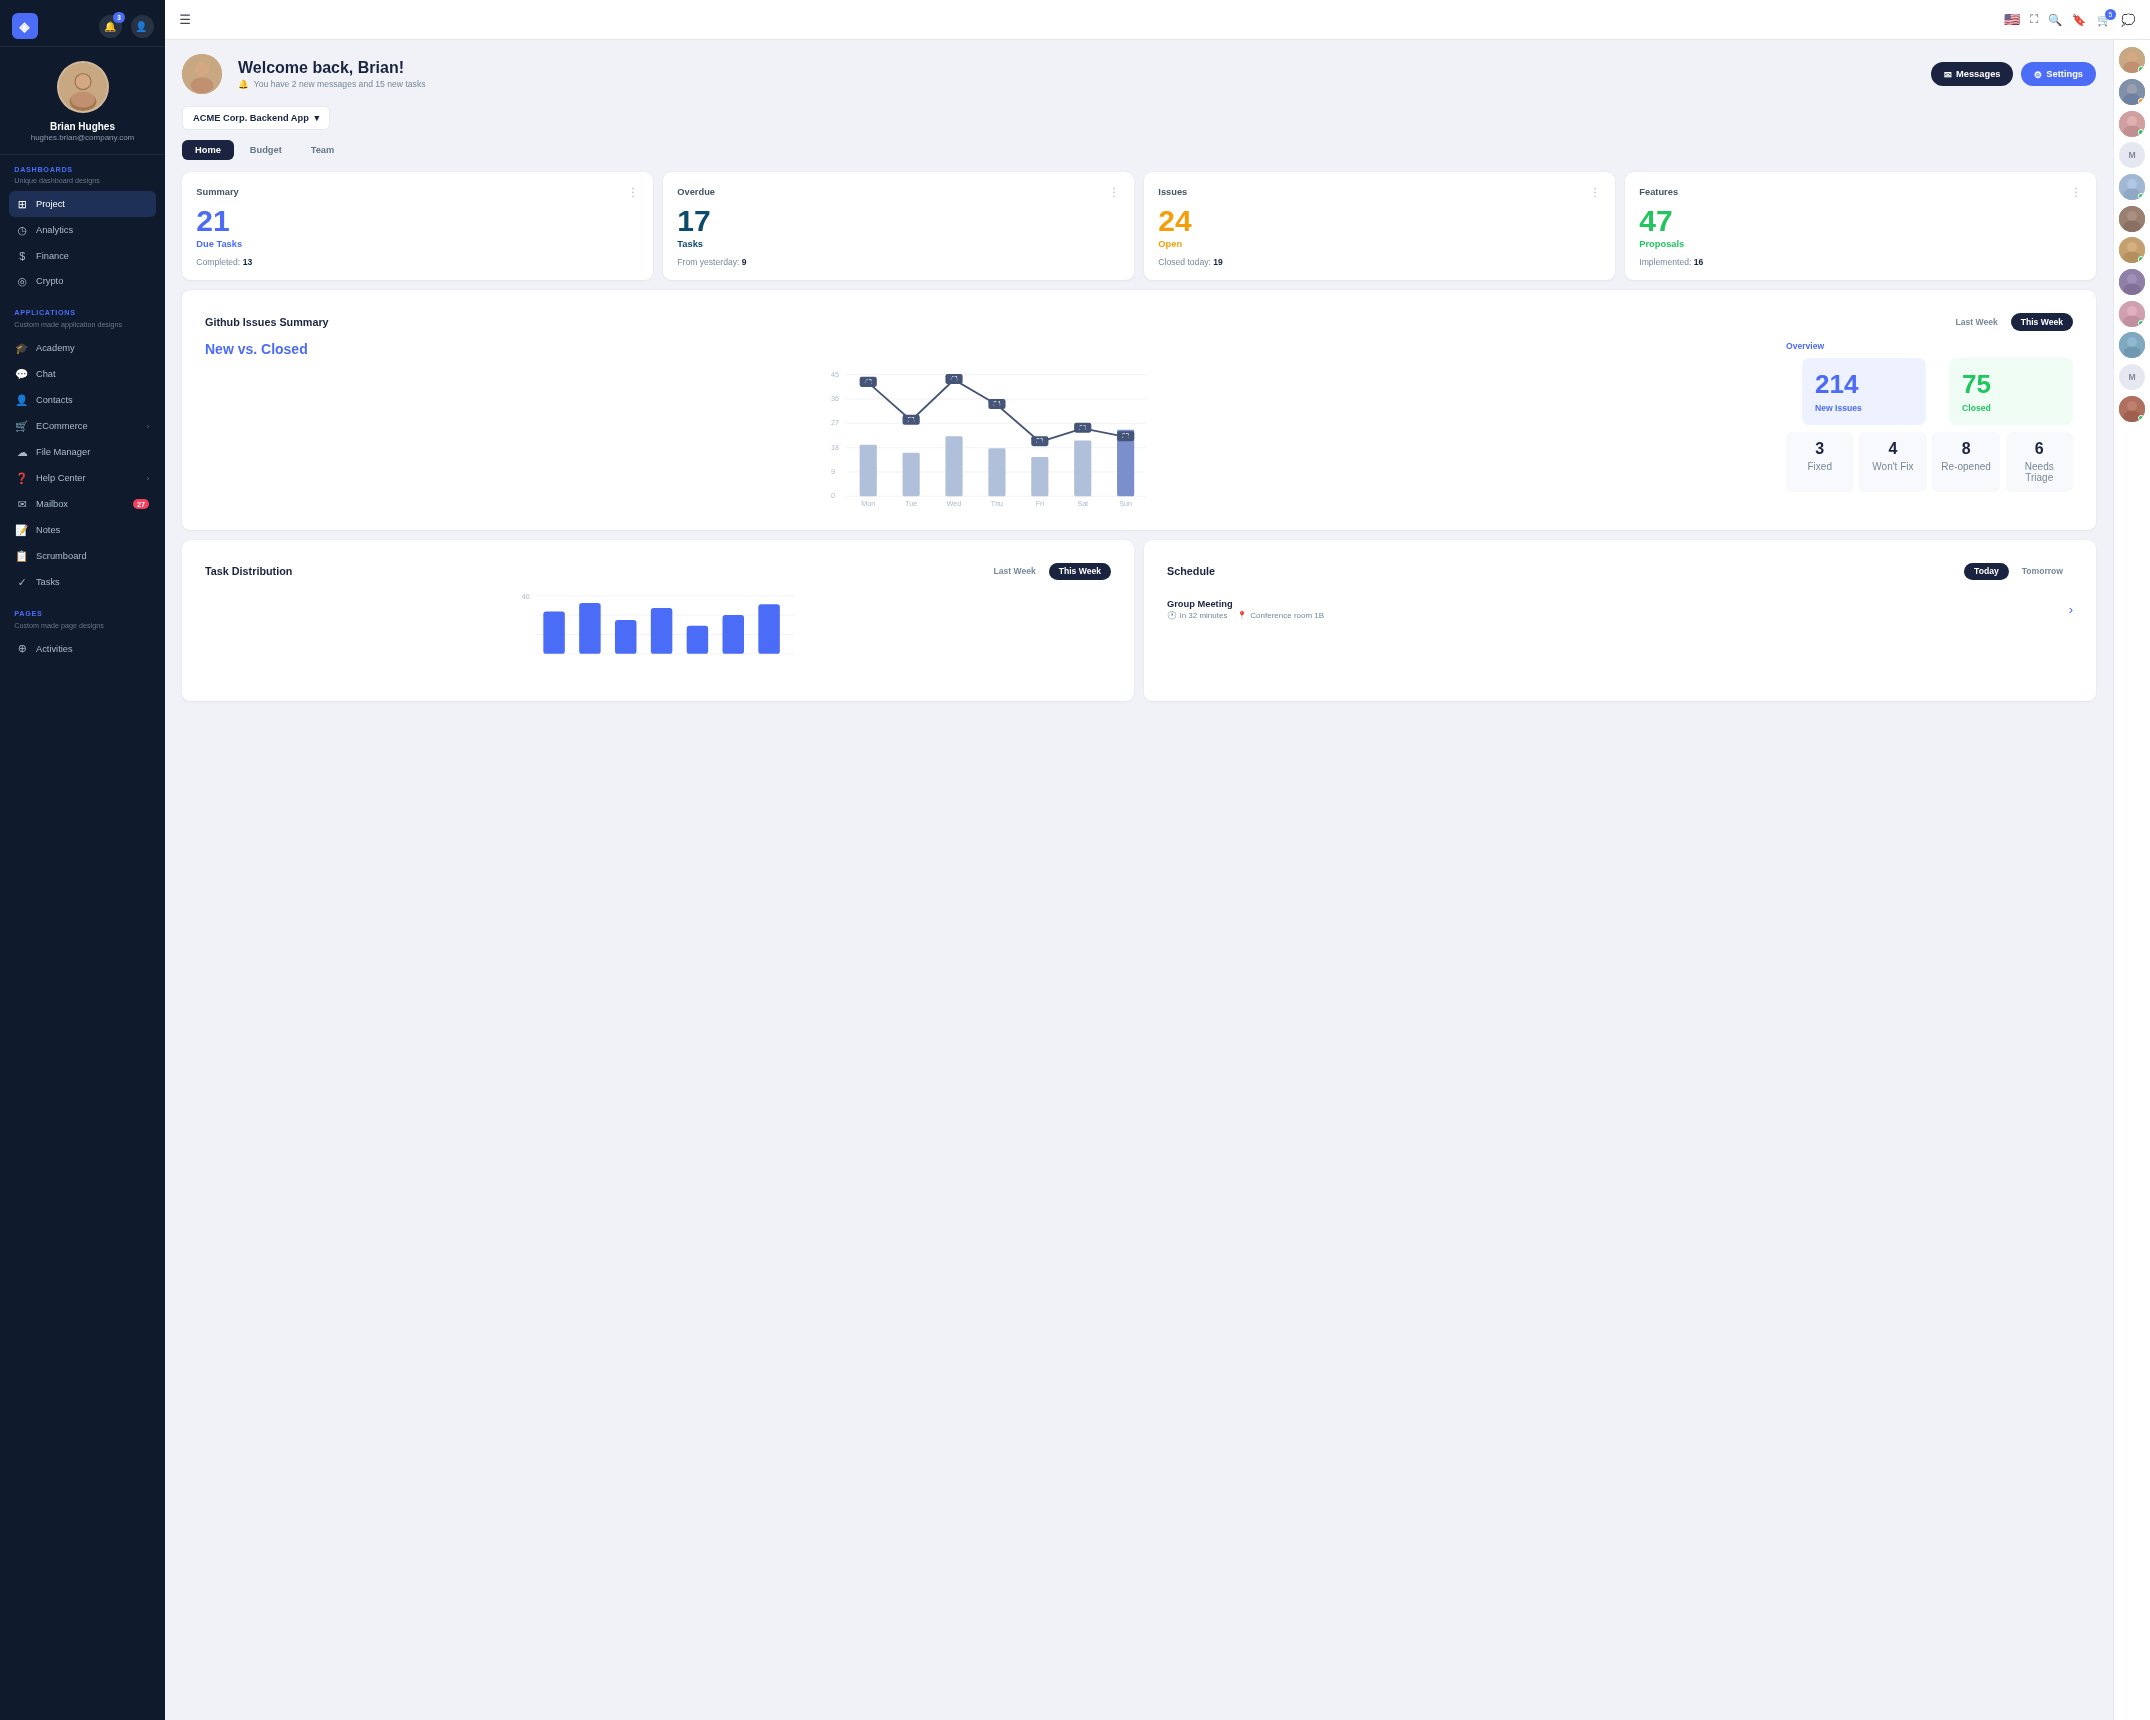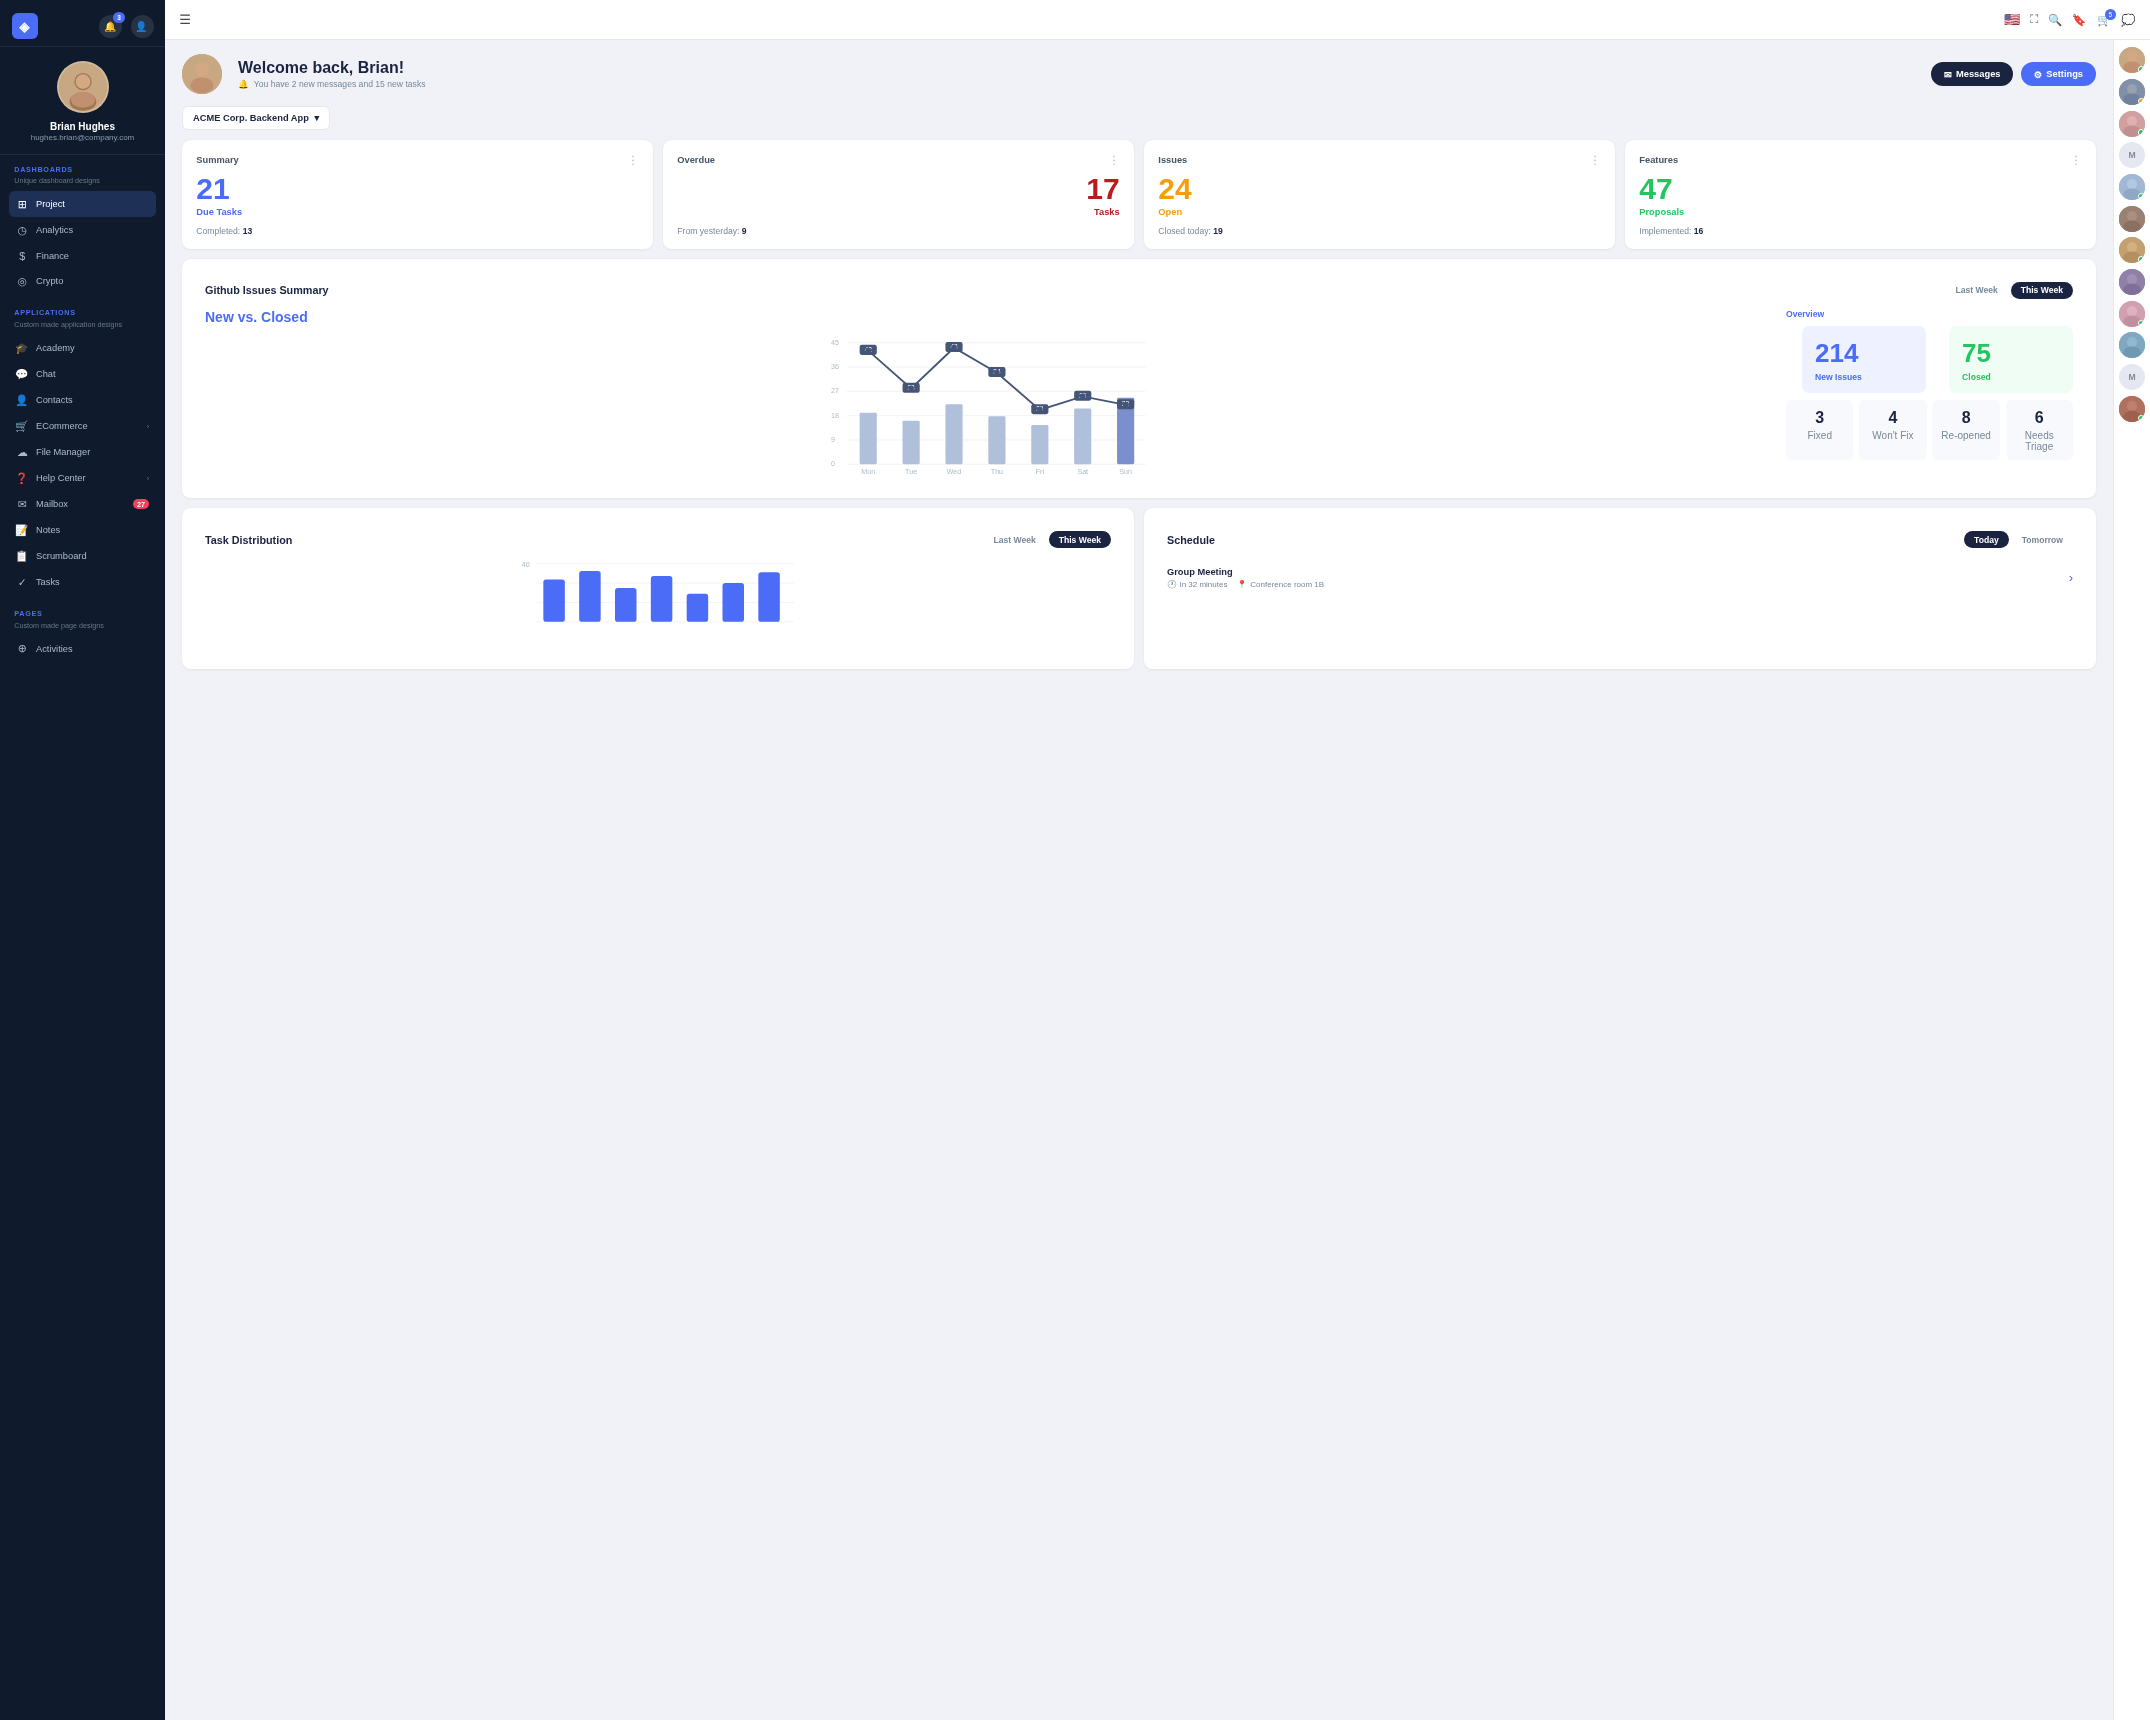--- a/index.html
+++ b/index.html
@@ -182,21 +182,21 @@
       padding: 13px 14.3px; box-shadow: 0 0.7px 2.9px rgba(0,0,0,0.06);
     }
     .card-header { display: flex; justify-content: space-between; align-items: center; margin-bottom: 7.2px; }
     .card-title { font-size: 9.3px; font-weight: 600; color: #445566; }
     .card-menu { color: #aabbcc; cursor: pointer; font-size: 11.5px; }
     .card-number { font-size: 30px; font-weight: 800; line-height: 1; }
     .card-label { font-size: 9.3px; font-weight: 600; margin-top: 2.9px; }
     .card-footer { font-size: 8.6px; color: #778899; margin-top: 8.6px; }
     .card-footer strong { color: #1a2340; }
     .blue { color: #4a6cf7; }
-    .red { color: #b91c1c; text-align: right; }
+    .red { color: #0c4a6e; }
     .orange { color: #f59e0b; }
     .green { color: #22c55e; }
 
     
     .section-card {
       background: white; border-radius: 8.6px;
       padding: 23px; box-shadow: 0 0.7px 2.9px rgba(0,0,0,0.06);
       margin-bottom: 10px;
     }
     .section-header {
@@ -405,20 +405,25 @@
         </div>
       </div>
 
       
       <div class="project-dropdown">
         <span>ACME Corp. Backend App</span>
         <span>▾</span>
       </div>
 
       
+      <div class="tabs">
+        <button class="tab active">Home</button>
+        <button class="tab">Budget</button>
+        <button class="tab">Team</button>
+      </div>
 
       
       <div class="cards-row">
         <div class="card">
           <div class="card-header">
             <span class="card-title">Summary</span>
             <span class="card-menu">⋮</span>
           </div>
           <div class="card-number blue">21</div>
           <div class="card-label blue">Due Tasks</div>

